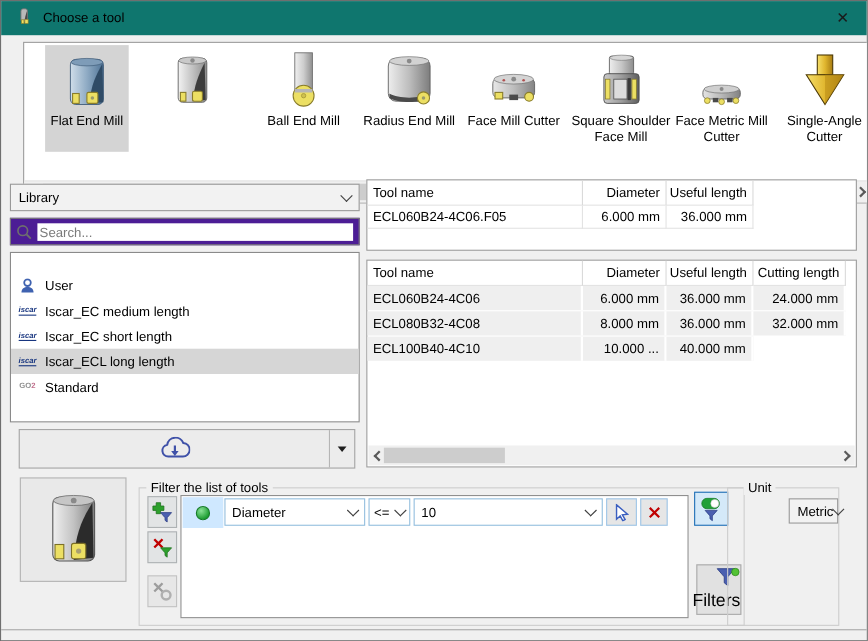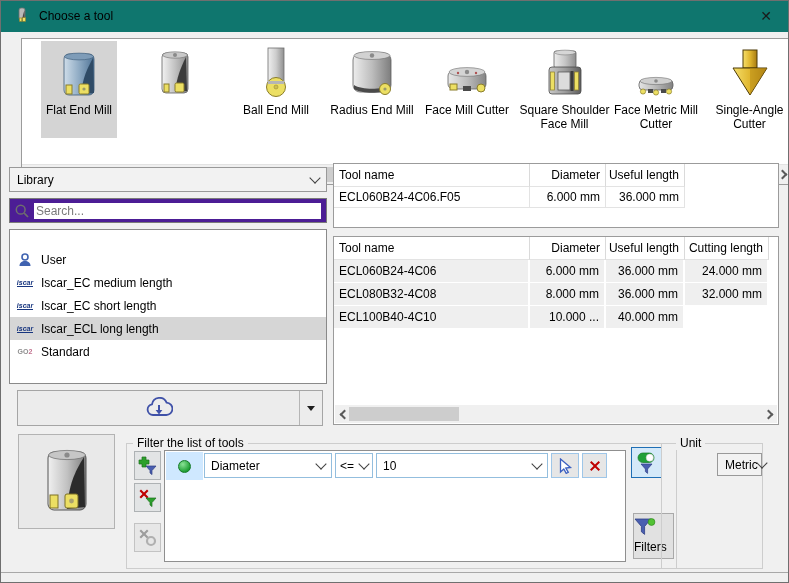--- a/index.html
+++ b/index.html
@@ -73,21 +73,21 @@
     display:flex;align-items:center;justify-content:center;}
   .gdot{width:11px;height:11px;border-radius:50%;border:1px solid #157a26;
     background:radial-gradient(circle at 35% 30%,#8ae296,#1e9e33 72%);}
   .frow-combo{position:absolute;top:2px;height:25px;box-sizing:border-box;background:#fff;
     border:1px solid #93bede;display:flex;align-items:center;justify-content:space-between;padding:0 6px;}
   .frow-btn{position:absolute;top:2px;height:25px;box-sizing:border-box;background:#e6e6e6;
     border:1px solid #9ec6e8;display:flex;align-items:center;justify-content:center;}
   .toggle-btn{position:absolute;box-sizing:border-box;background:#d4e9f9;border:1px solid #1f6fb5;
     display:flex;align-items:center;justify-content:center;}
   .filters-btn{position:absolute;box-sizing:border-box;background:#e1e1e1;border:1px solid #a9a9a9;
-    display:flex;flex-direction:column;align-items:flex-start;justify-content:center;gap:3px;font-size:12px;}
+    display:flex;flex-direction:column;align-items:flex-end;justify-content:center;gap:3px;font-size:16px;}
   .bottom-line{position:absolute;left:0;right:0;top:571px;border-top:1px solid #a8a8a8;}
 </style>
 </head>
 <body>
 
 <div class="dialog">
 
   <div class="titlebar">
     <svg class="title-icon" viewBox="0 0 16 19">
       <rect x="5" y="1" width="6" height="12" rx="2" fill="#b9b9b9" stroke="#6e6e6e" stroke-width="0.8"></rect>

